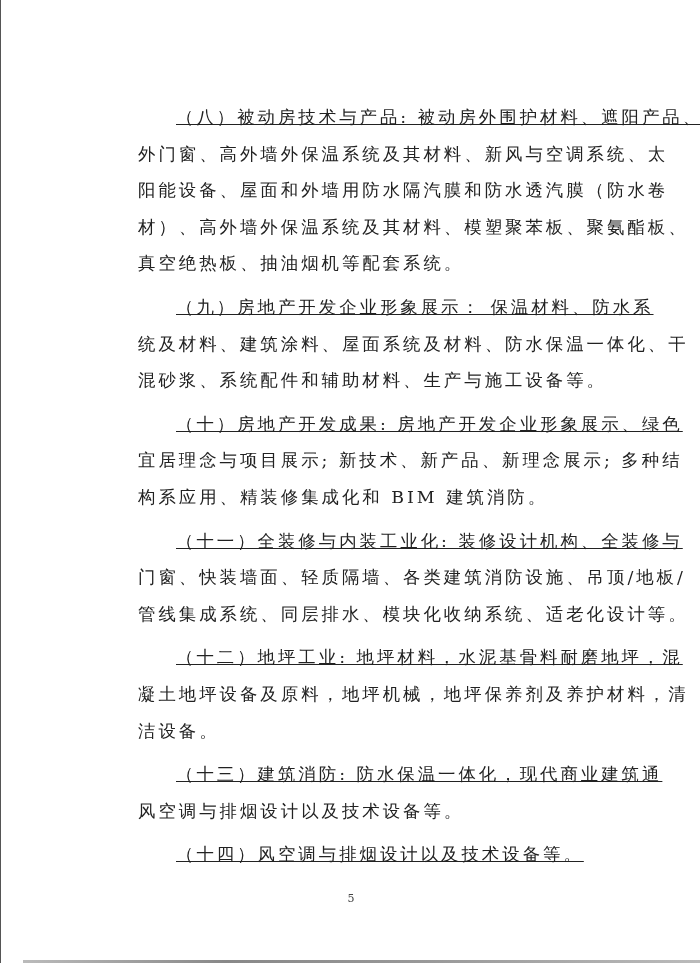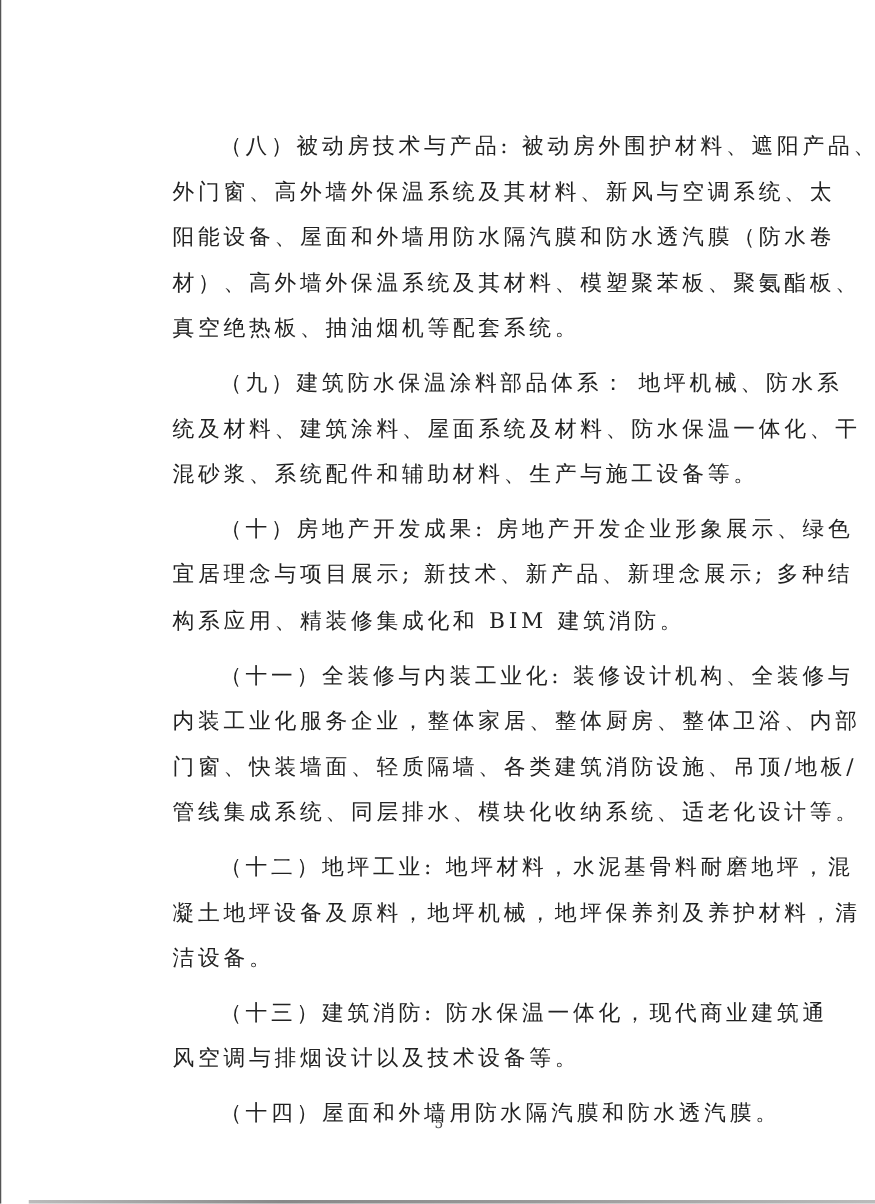--- a/index.html
+++ b/index.html
@@ -35,21 +35,21 @@
       line-height: 36.6px;
       letter-spacing: 3.0px;
       text-indent: 38px;
       text-align: justify;
       word-break: break-all;
     }
     .line {
       display: block;
       white-space: nowrap;
     }
-    .line.first { padding-left: 38px; }
+    .line.first { padding-left: 38px; text-decoration: underline; }
     .page-number {
       position: absolute;
       left: 0;
       width: 700px;
       top: 892px;
       text-align: center;
       font-size: 11px;
       color: #444;
     }
     .bottom-edge {
@@ -69,50 +69,49 @@
 
     <p class="para" style="text-indent:0">
       <span class="line first">（八）被动房技术与产品: 被动房外围护材料、遮阳产品、</span>
       <span class="line">外门窗、高外墙外保温系统及其材料、新风与空调系统、太</span>
       <span class="line">阳能设备、屋面和外墙用防水隔汽膜和防水透汽膜（防水卷</span>
       <span class="line">材）、高外墙外保温系统及其材料、模塑聚苯板、聚氨酯板、</span>
       <span class="line">真空绝热板、抽油烟机等配套系统。</span>
     </p>
 
     <p class="para" style="text-indent:0">
-      <span class="line first">（九）建筑防水保温涂料部品体系： 地坪机械、防水系</span>
+      <span class="line first">（九）房地产开发企业形象展示： 保温材料、防水系</span>
       <span class="line">统及材料、建筑涂料、屋面系统及材料、防水保温一体化、干</span>
       <span class="line">混砂浆、系统配件和辅助材料、生产与施工设备等。</span>
     </p>
 
     <p class="para" style="text-indent:0">
       <span class="line first">（十）房地产开发成果: 房地产开发企业形象展示、绿色</span>
       <span class="line">宜居理念与项目展示; 新技术、新产品、新理念展示; 多种结</span>
       <span class="line">构系应用、精装修集成化和 BIM 建筑消防。</span>
     </p>
 
     <p class="para" style="text-indent:0">
       <span class="line first">（十一）全装修与内装工业化: 装修设计机构、全装修与</span>
-      <span class="line">内装工业化服务企业，整体家居、整体厨房、整体卫浴、内部</span>
       <span class="line">门窗、快装墙面、轻质隔墙、各类建筑消防设施、吊顶/地板/</span>
       <span class="line">管线集成系统、同层排水、模块化收纳系统、适老化设计等。</span>
     </p>
 
     <p class="para" style="text-indent:0">
       <span class="line first">（十二）地坪工业: 地坪材料，水泥基骨料耐磨地坪，混</span>
       <span class="line">凝土地坪设备及原料，地坪机械，地坪保养剂及养护材料，清</span>
       <span class="line">洁设备。</span>
     </p>
 
     <p class="para" style="text-indent:0">
       <span class="line first">（十三）建筑消防: 防水保温一体化，现代商业建筑通</span>
       <span class="line">风空调与排烟设计以及技术设备等。</span>
     </p>
 
     <p class="para" style="text-indent:0">
-      <span class="line first">（十四）屋面和外墙用防水隔汽膜和防水透汽膜。</span>
+      <span class="line first">（十四）风空调与排烟设计以及技术设备等。</span>
     </p>
 
   </div>
 
   <div class="page-number">5</div>
   <div class="bottom-edge"></div>
 </div>
 
 </body></html>

